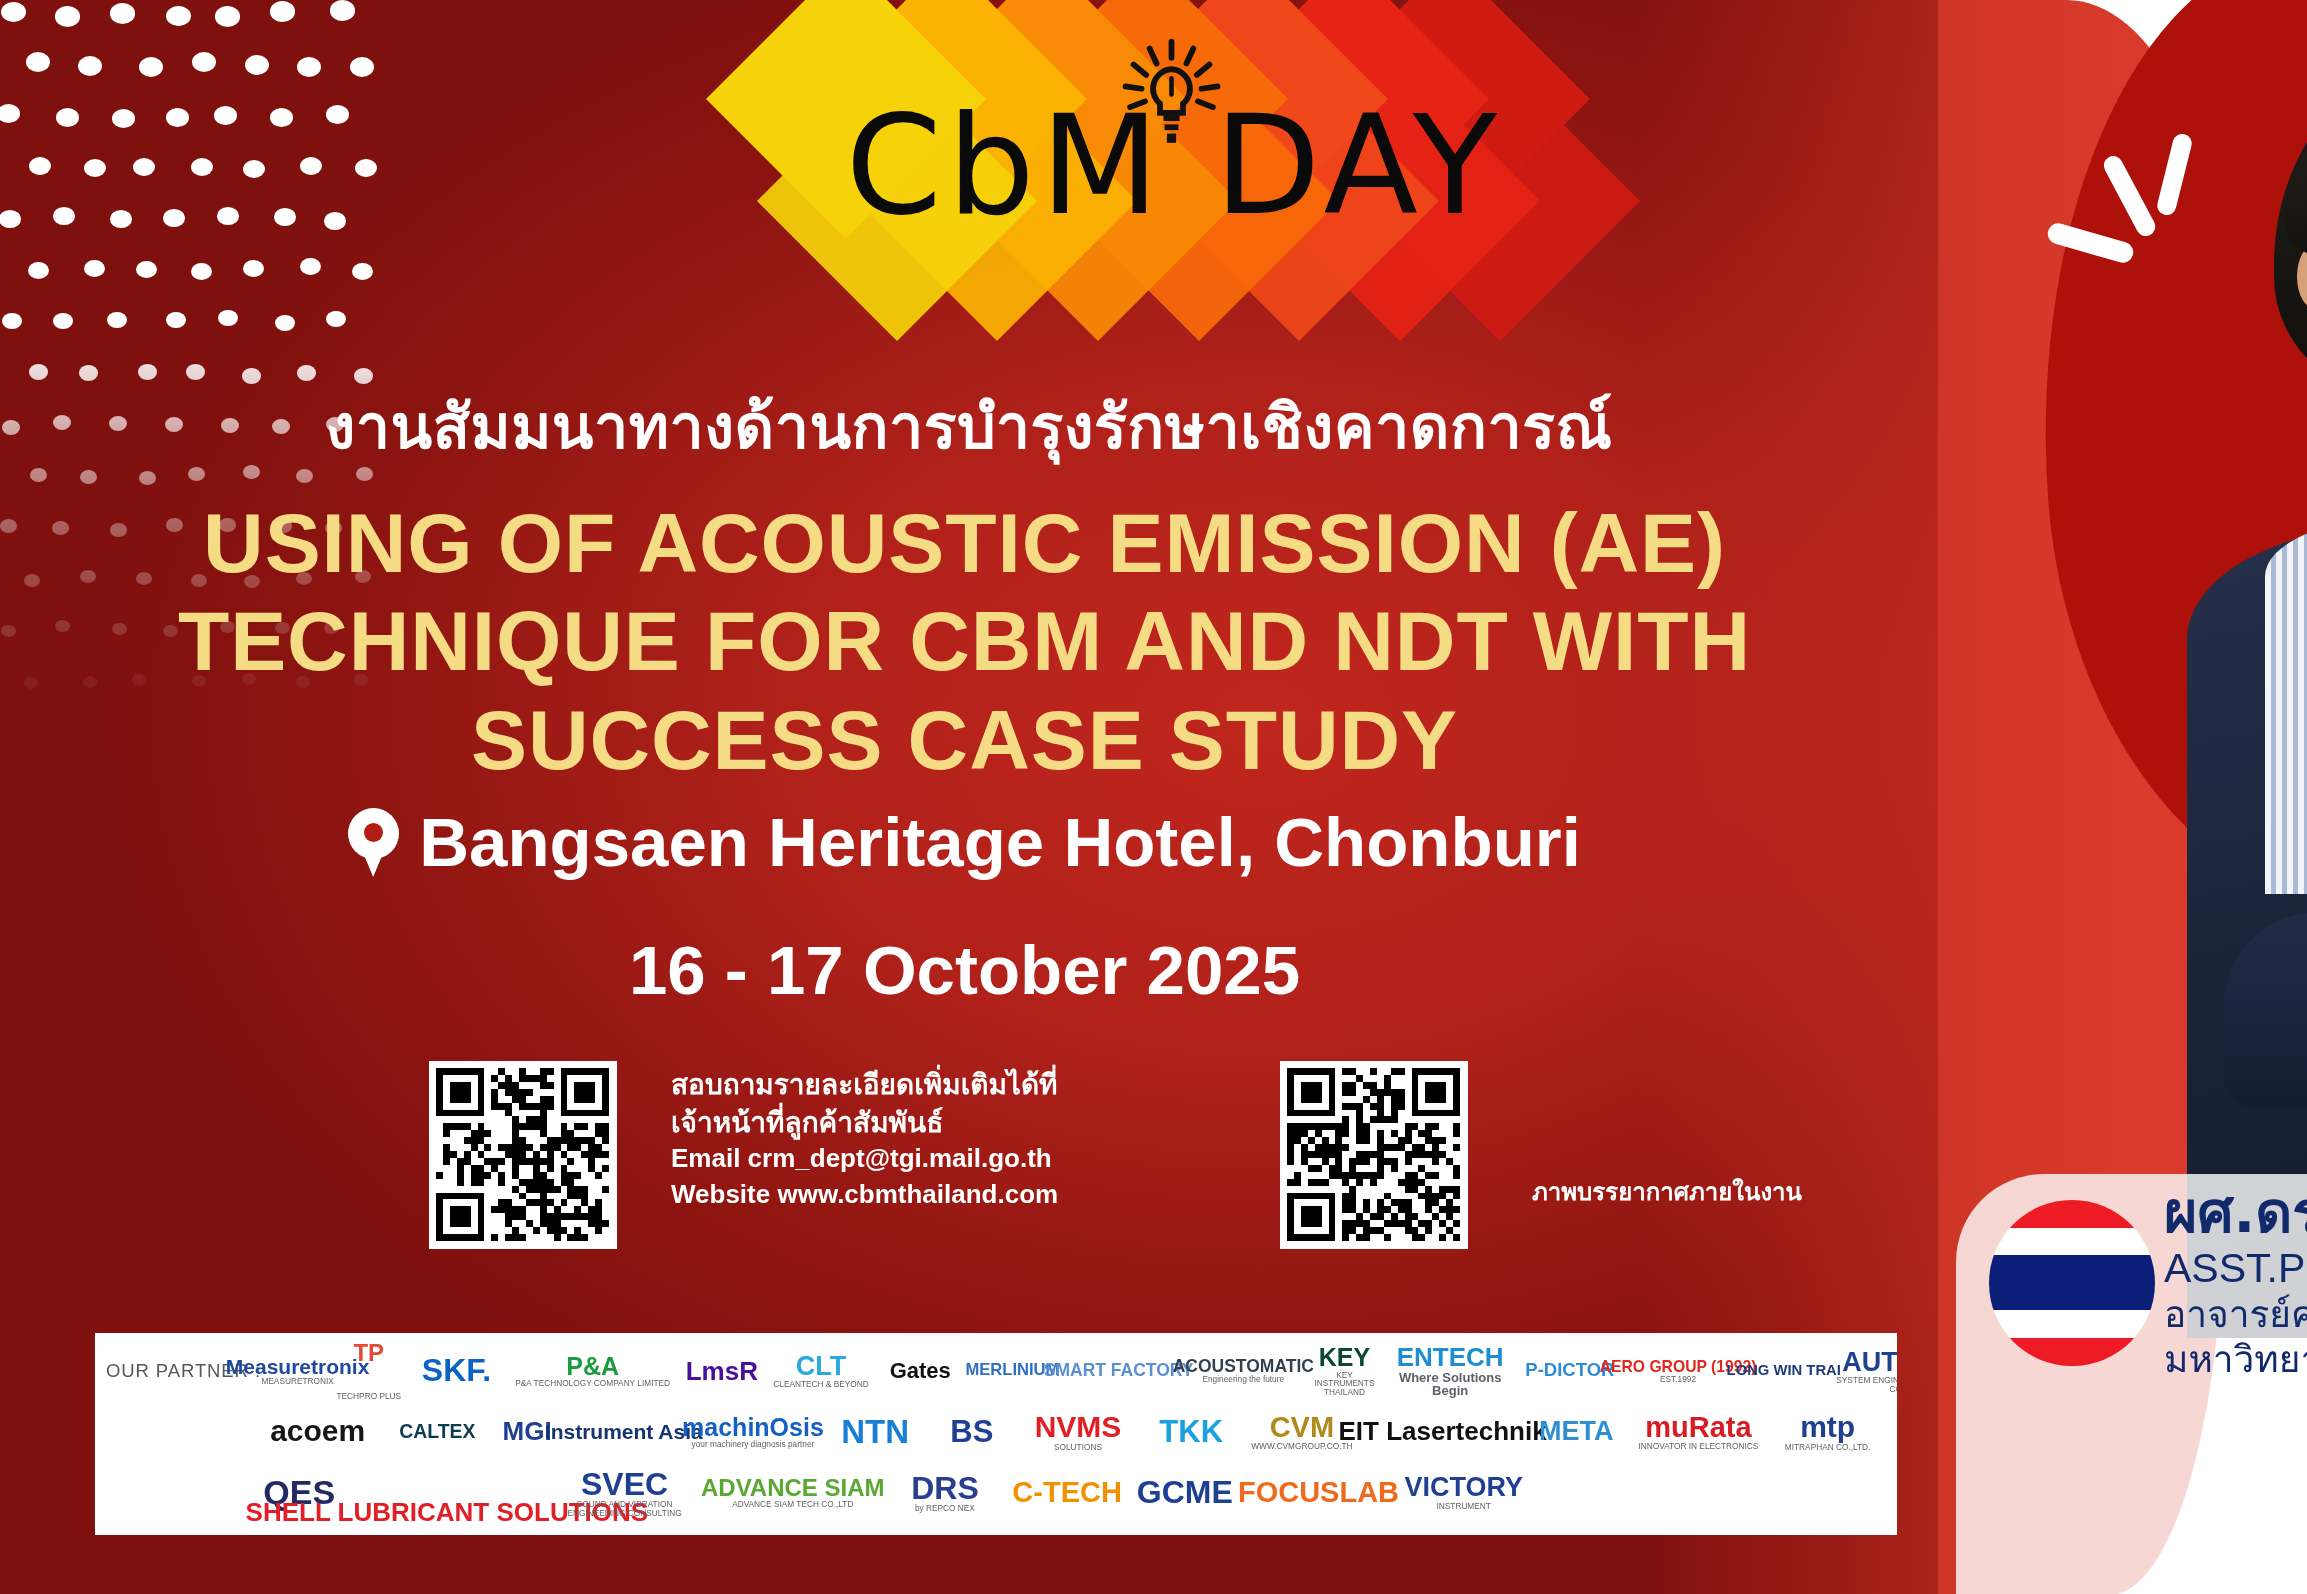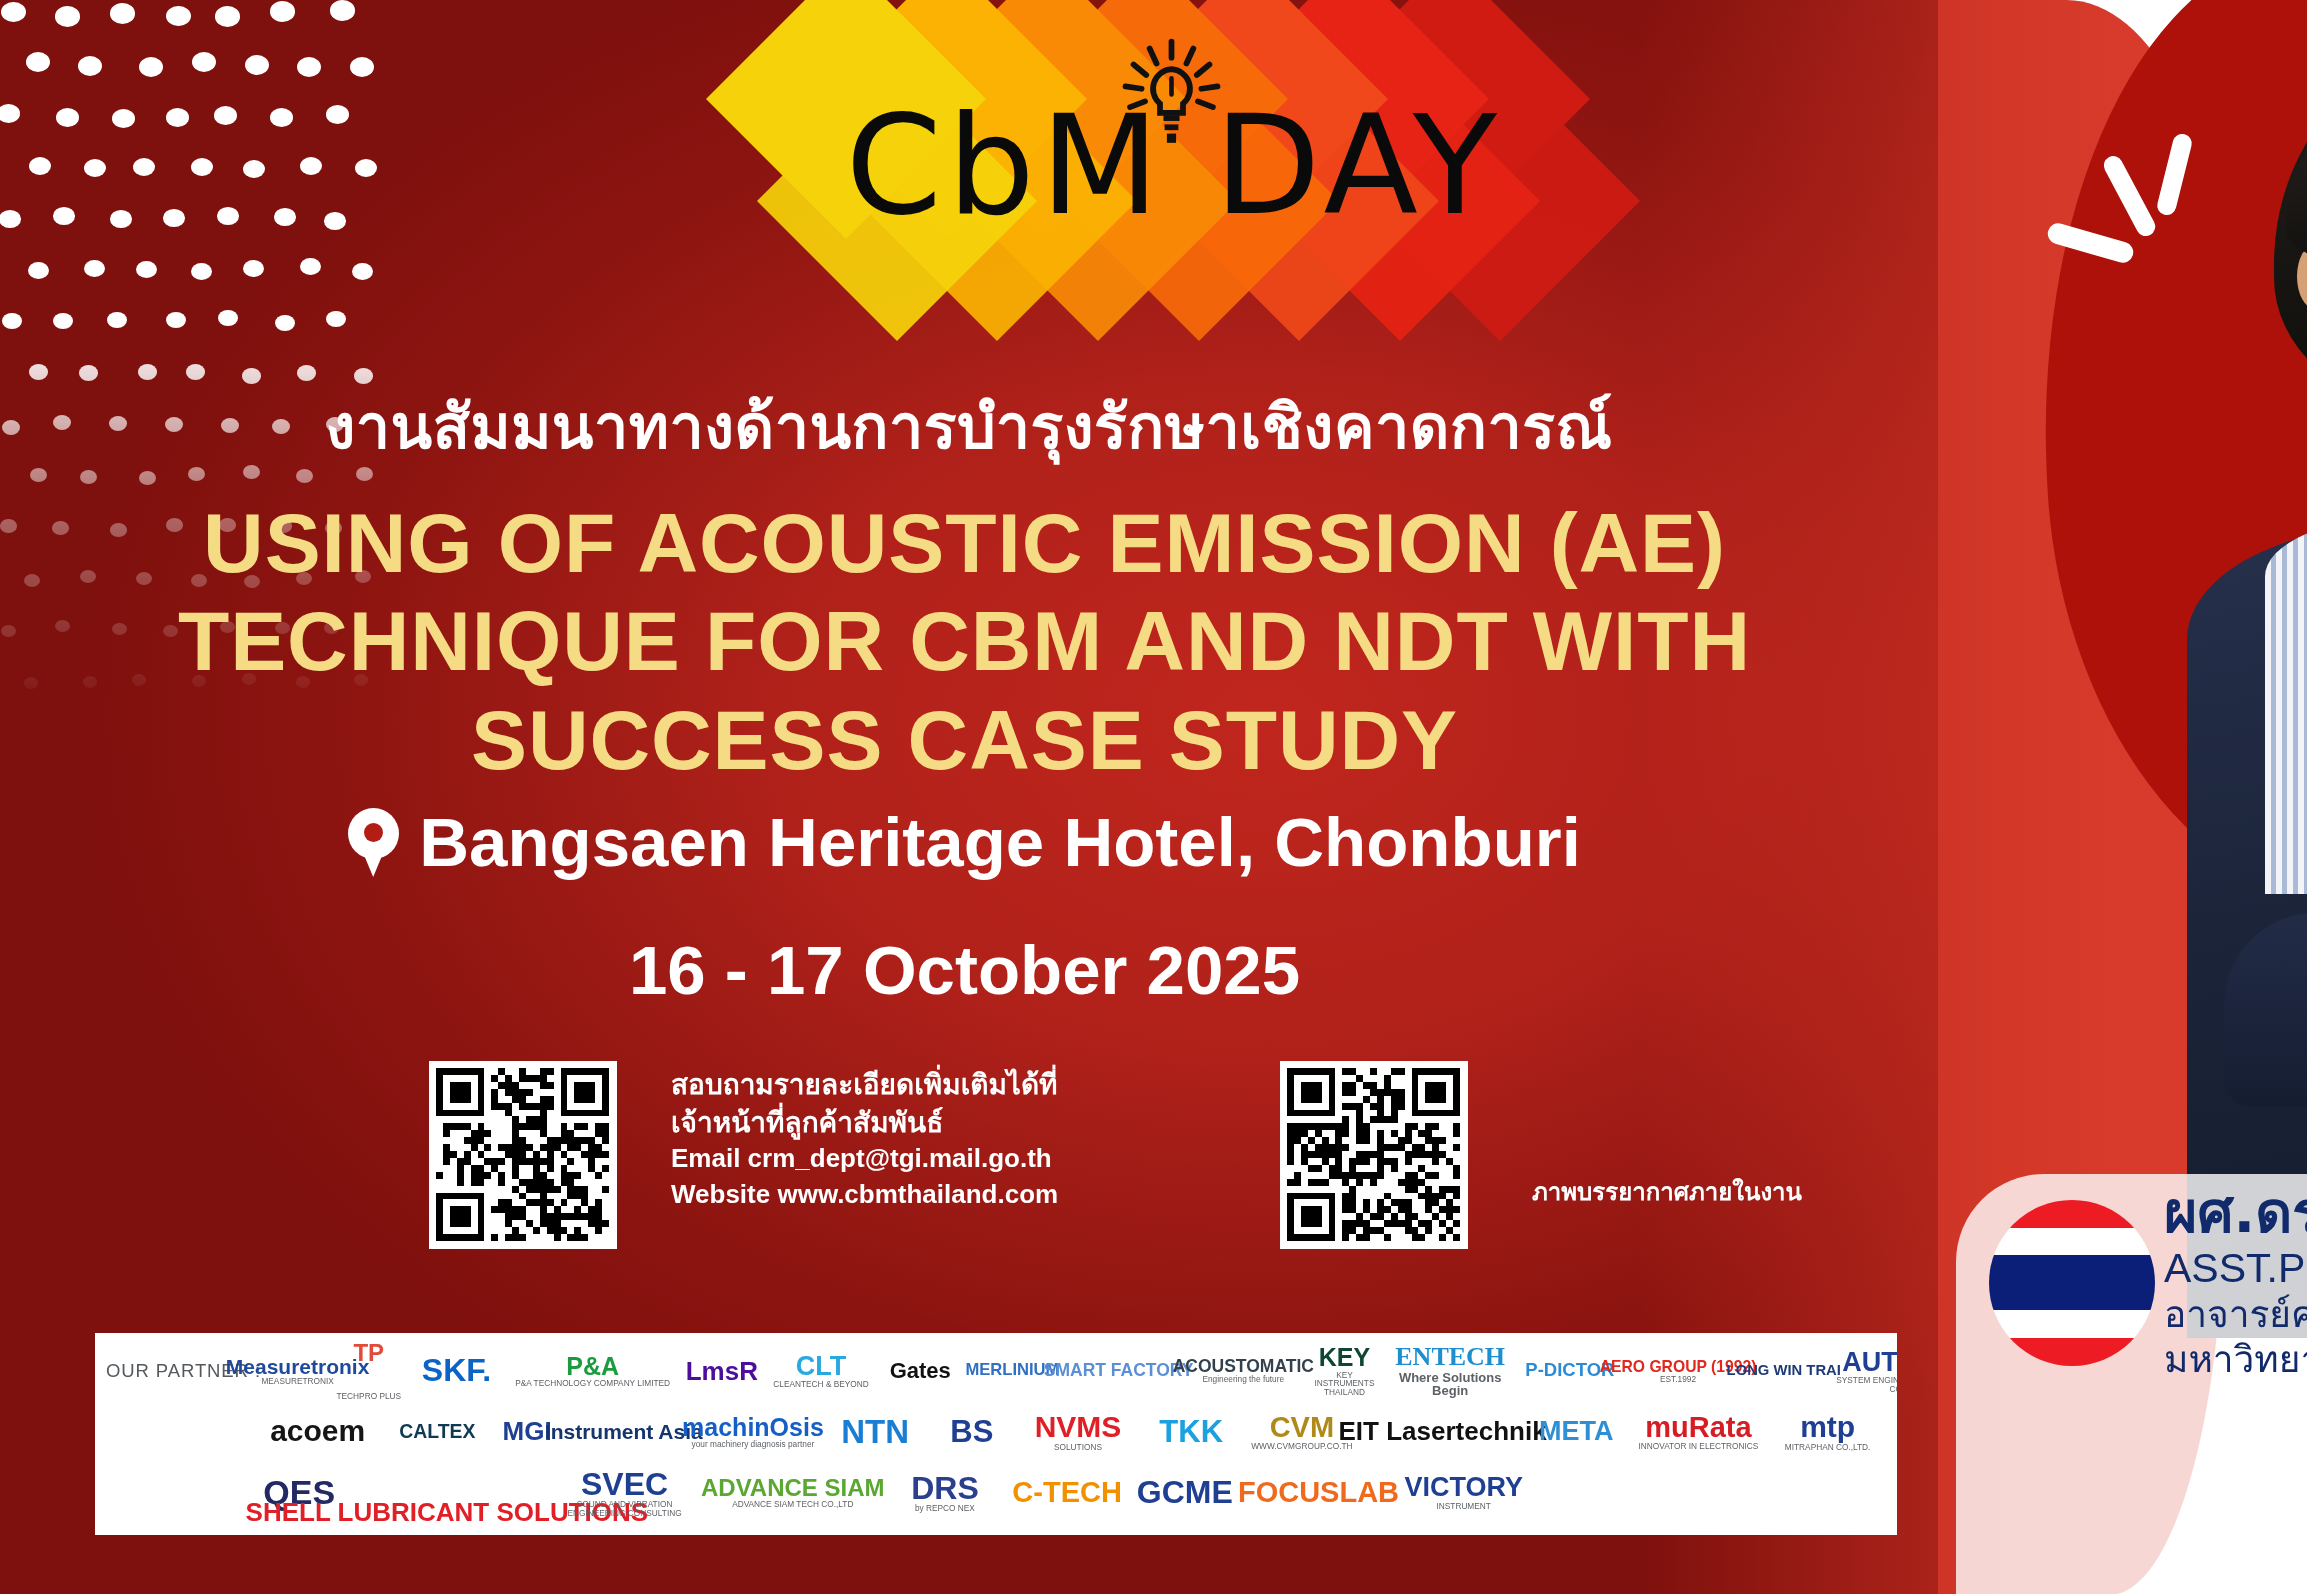--- a/index.html
+++ b/index.html
@@ -1079,21 +1079,21 @@
           </div>
           <div class="plogo" style="width: 129px; color: rgb(51, 65, 78); flex-direction: column;">
             <div style="font-size: 17.5px;">ACOUSTOMATIC</div>
             <div style="font-size: 8.3px; color: rgb(93, 97, 102); font-weight: 400; white-space: normal;">Engineering the future</div>
           </div>
           <div class="plogo" style="width: 55px; color: rgb(13, 71, 51); flex-direction: column;">
             <div style="font-size: 25px;">KEY</div>
             <div style="font-size: 8.3px; color: rgb(93, 97, 102); font-weight: 400; white-space: normal;">KEY INSTRUMENTS THAILAND</div>
           </div>
           <div class="plogo" style="width: 138px; color: rgb(29, 143, 209); flex-direction: column;">
-            <div style="font-size: 26px; font-family: Liberation Serif, serif;">ENTECH</div>
+            <div style="font-size: 26px;">ENTECH</div>
             <div style="font-size: 13px; color: rgb(93, 97, 102); font-weight: 700; white-space: normal;">Where Solutions Begin</div>
           </div>
           <div class="plogo" style="width: 83px; color: rgb(43, 139, 214); flex-direction: column;">
             <div style="font-size: 18.5px;">P-DICTOR</div>
           </div>
           <div class="plogo" style="width: 115px; color: rgb(224, 40, 30); flex-direction: column;">
             <div style="font-size: 15.7px;">AERO GROUP (1992)</div>
             <div style="font-size: 8.3px; color: rgb(93, 97, 102); font-weight: 400; white-space: normal;">EST.1992</div>
           </div>
           <div class="plogo" style="width: 78px; color: rgb(31, 58, 120); flex-direction: column;">

